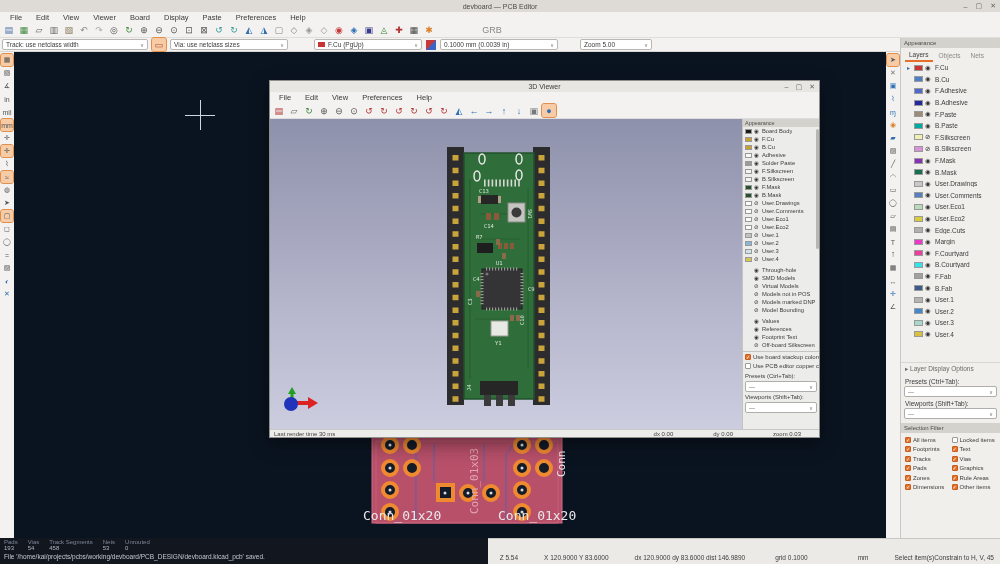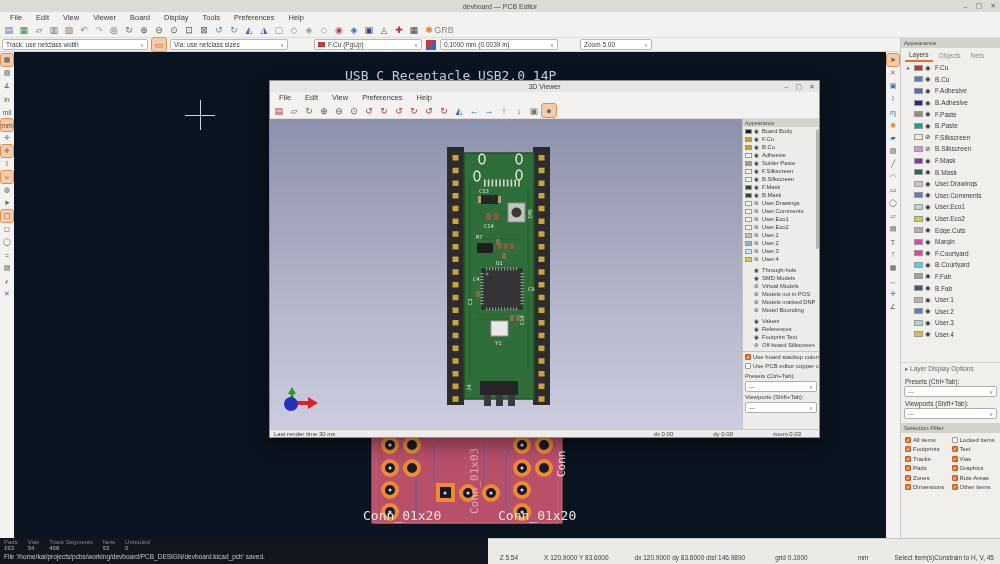--- a/index.html
+++ b/index.html
@@ -115,21 +115,21 @@
 </div>
 
 <div id="menubar" class="abs">
 
 <span class="menu-item">File</span>
     <span class="menu-item">Edit</span>
     <span class="menu-item">View</span>
     <span class="menu-item">Viewer</span>
     <span class="menu-item">Board</span>
     <span class="menu-item">Display</span>
-    <span class="menu-item">Tools</span>
+    <span class="menu-item">Paste</span>
     <span class="menu-item">Preferences</span>
     <span class="menu-item">Help</span>
   </div>
 
 <div id="toolbar1" class="abs">
 
 <span class="tbi" style="color: rgb(74, 111, 165);">▤</span>
     <span class="tbi" style="color: rgb(63, 138, 63);">▦</span>
     <span class="tbi" style="color: rgb(102, 102, 102);">▱</span>
     <span class="tbi" style="color: rgb(102, 102, 102);">▥</span>
@@ -151,21 +151,21 @@
     <span class="tbi" style="color: rgb(136, 136, 136);">◇</span>
     <span class="tbi" style="color: rgb(154, 154, 154);">◈</span>
     <span class="tbi" style="color: rgb(154, 154, 154);">◇</span>
     <span class="tbi" style="color: rgb(196, 58, 58);">◉</span>
     <span class="tbi" style="color: rgb(46, 111, 180);">◈</span>
     <span class="tbi" style="color: rgb(58, 58, 138);">▣</span>
     <span class="tbi" style="color: rgb(63, 138, 63);">◬</span>
     <span class="tbi" style="color: rgb(176, 48, 48);">✚</span>
     <span class="tbi" style="color: rgb(68, 68, 68);">▦</span>
     <span class="tbi" style="color: rgb(217, 130, 43);">✱</span>
-    <span class="tbi" style="color: rgb(136, 136, 136);">GRB</span>
+    <span class="tbi" style="color: rgb(136, 136, 136); margin-left: 48px;">GRB</span>
   </div>
 
 <div id="toolbar2" class="abs">
   <div class="combo" style="width:146px">
     <span>Track: use netclass width</span>
       <span class="arr">∨</span>
   </div>
   <span class="tbi on" style="color:#b05030">▭</span>
   <div class="combo" style="width:118px">
     <span>Via: use netclass sizes</span>
@@ -228,21 +228,20 @@
     <span class="tbi">▤</span>
     <span class="tbi">T</span>
     <span class="tbi">⊺</span>
     <span class="tbi">▦</span>
     <span class="tbi">↔</span>
     <span class="tbi" style="color: rgb(46, 111, 180);">✛</span>
     <span class="tbi">∠</span>
   </div>
 
 <div id="canvas" class="abs">
-  <div id="topFpText" class="abs">USB_C_Receptacle_USB2.0_14P</div>
   <div class="abs xline" style="left:171px; top:63px; width:30px; height:1px"></div>
   <div class="abs xline" style="left:186px; top:48px; width:1px; height:30px"></div>
 
   <svg class="abs" style="left:0; top:0" width="872" height="486">
 
     <rect x="358" y="385" width="190" height="86" fill="#b8506a" stroke="#d06c84" stroke-width="1"></rect>
     <rect x="362" y="389" width="182" height="82" fill="none" stroke="#c75f77" stroke-width="1"></rect>
 
     <path d="M392 392 L402 402 L402 468 M500 392 L492 402 L492 468 M420 392 L420 430 M470 392 L470 430" stroke="#4664b8" stroke-width="1" fill="none" opacity="0.8"></path>
 

